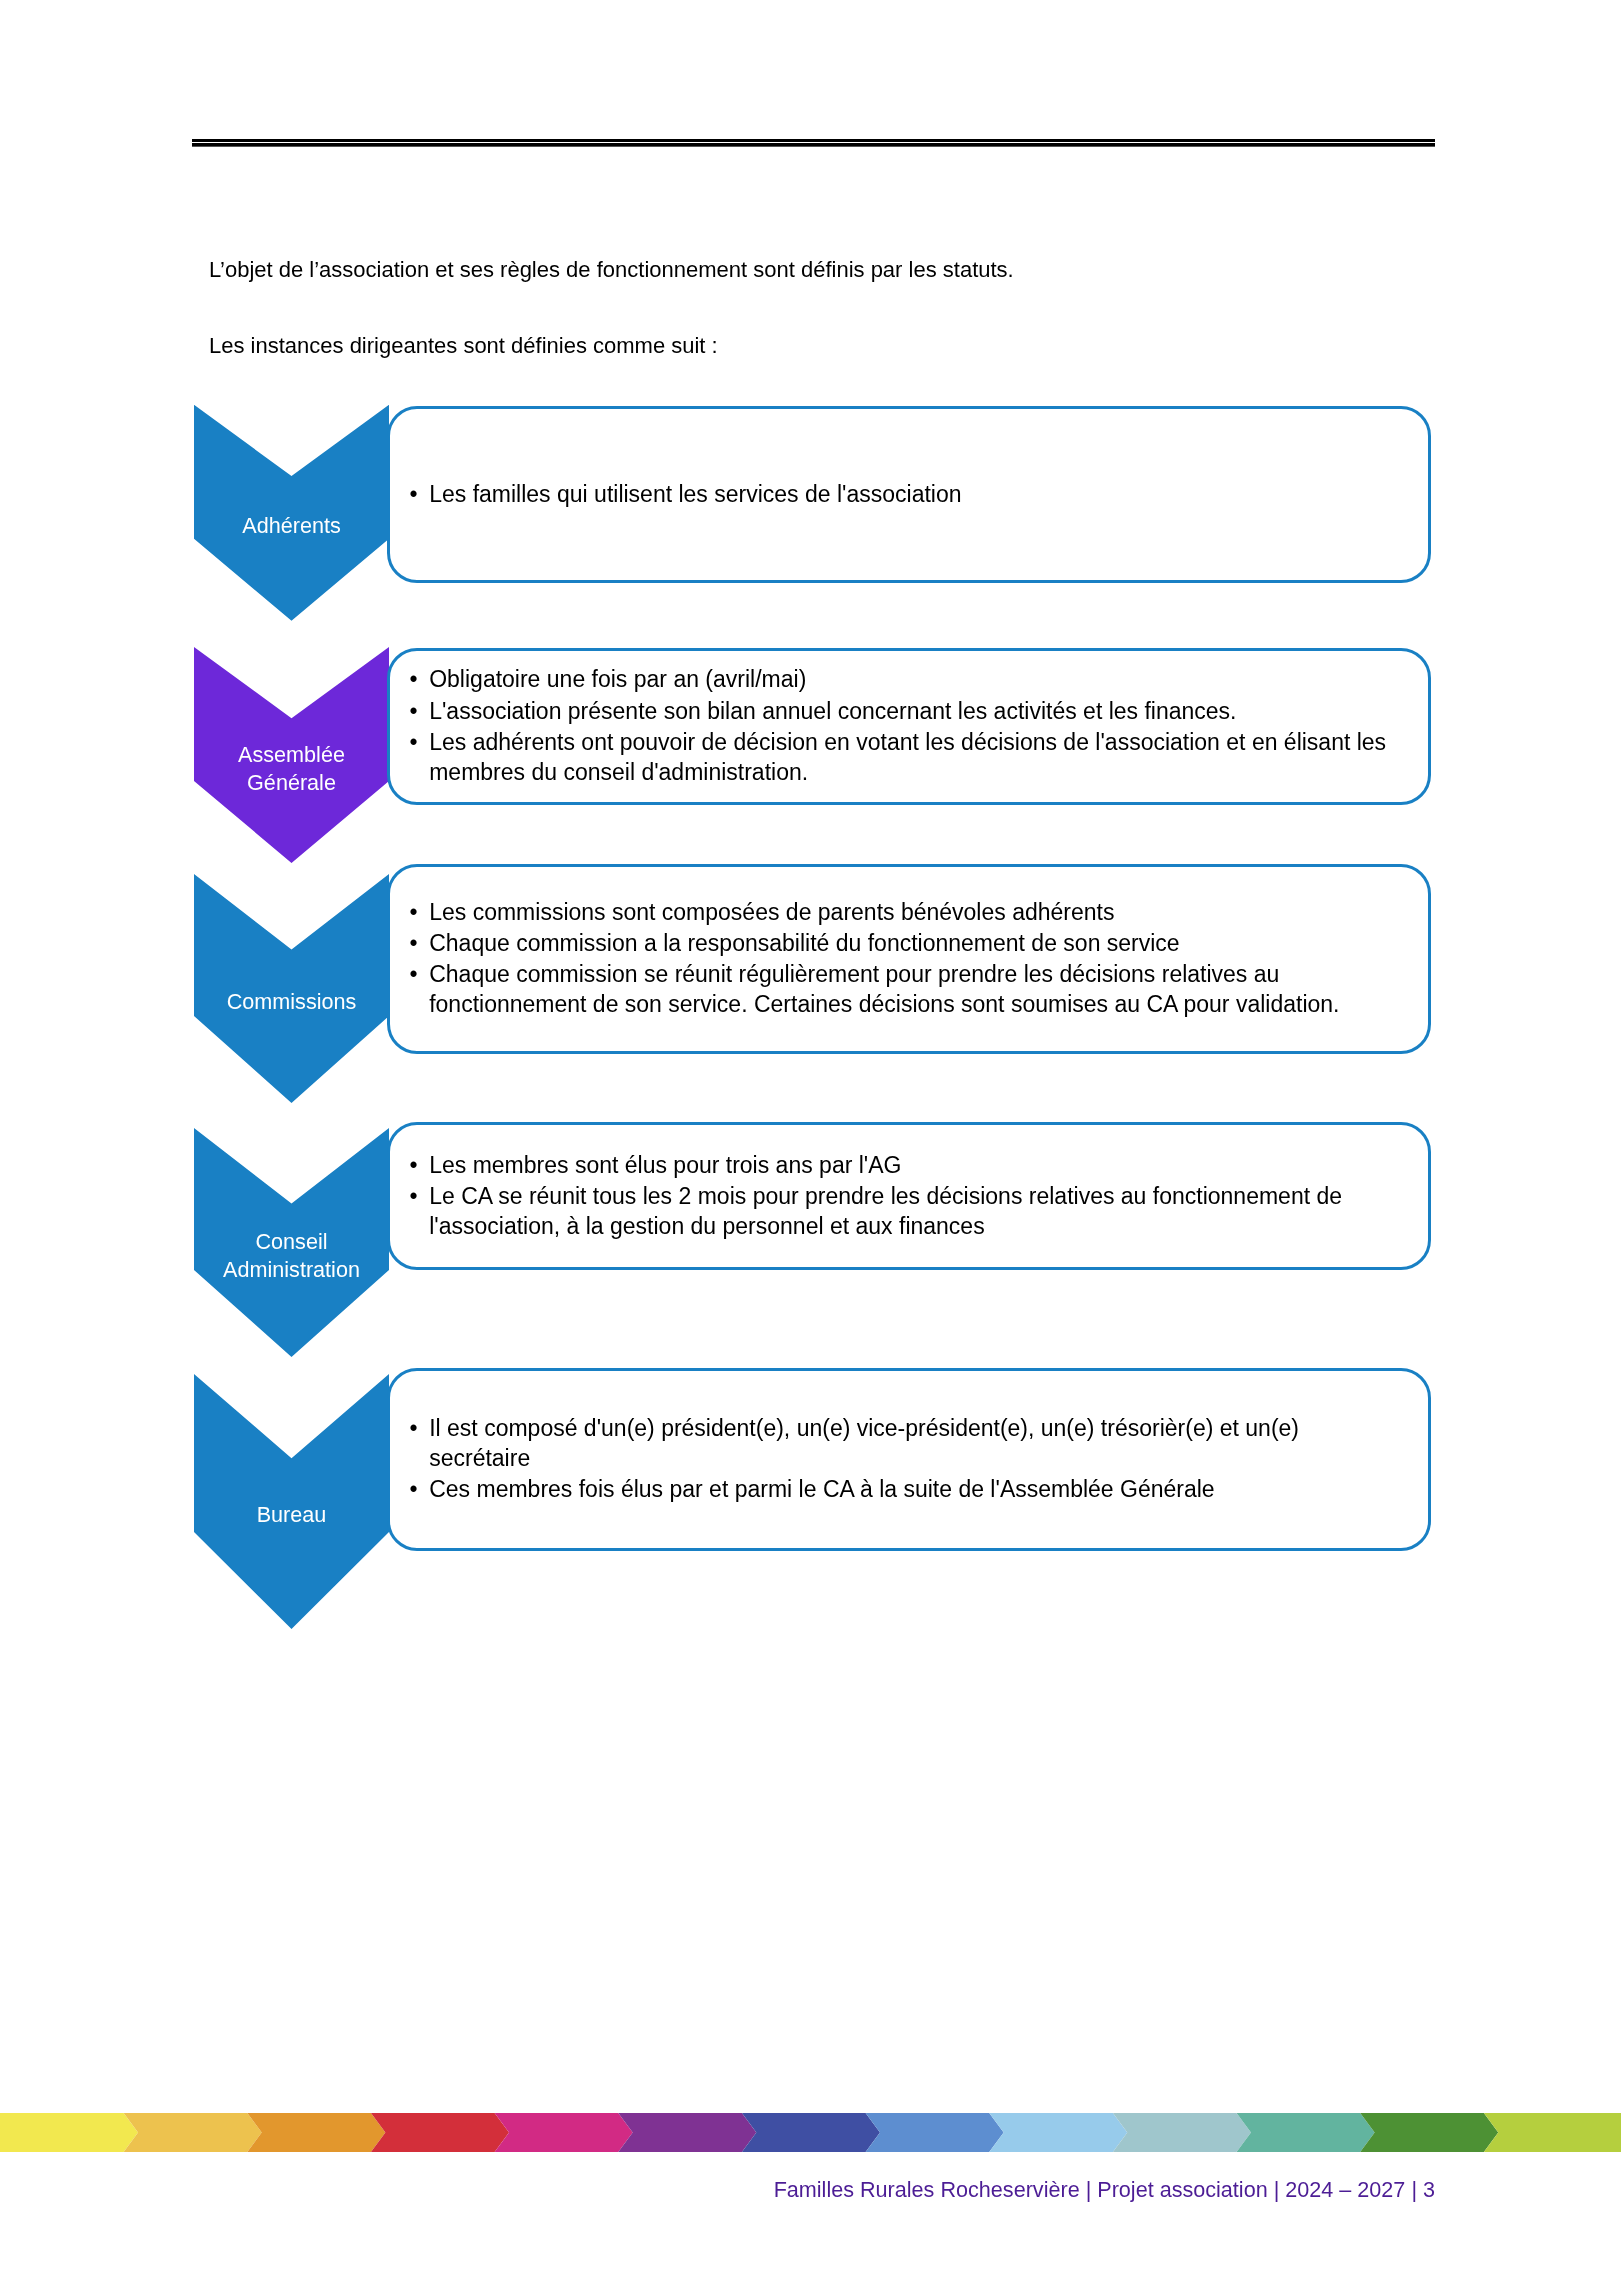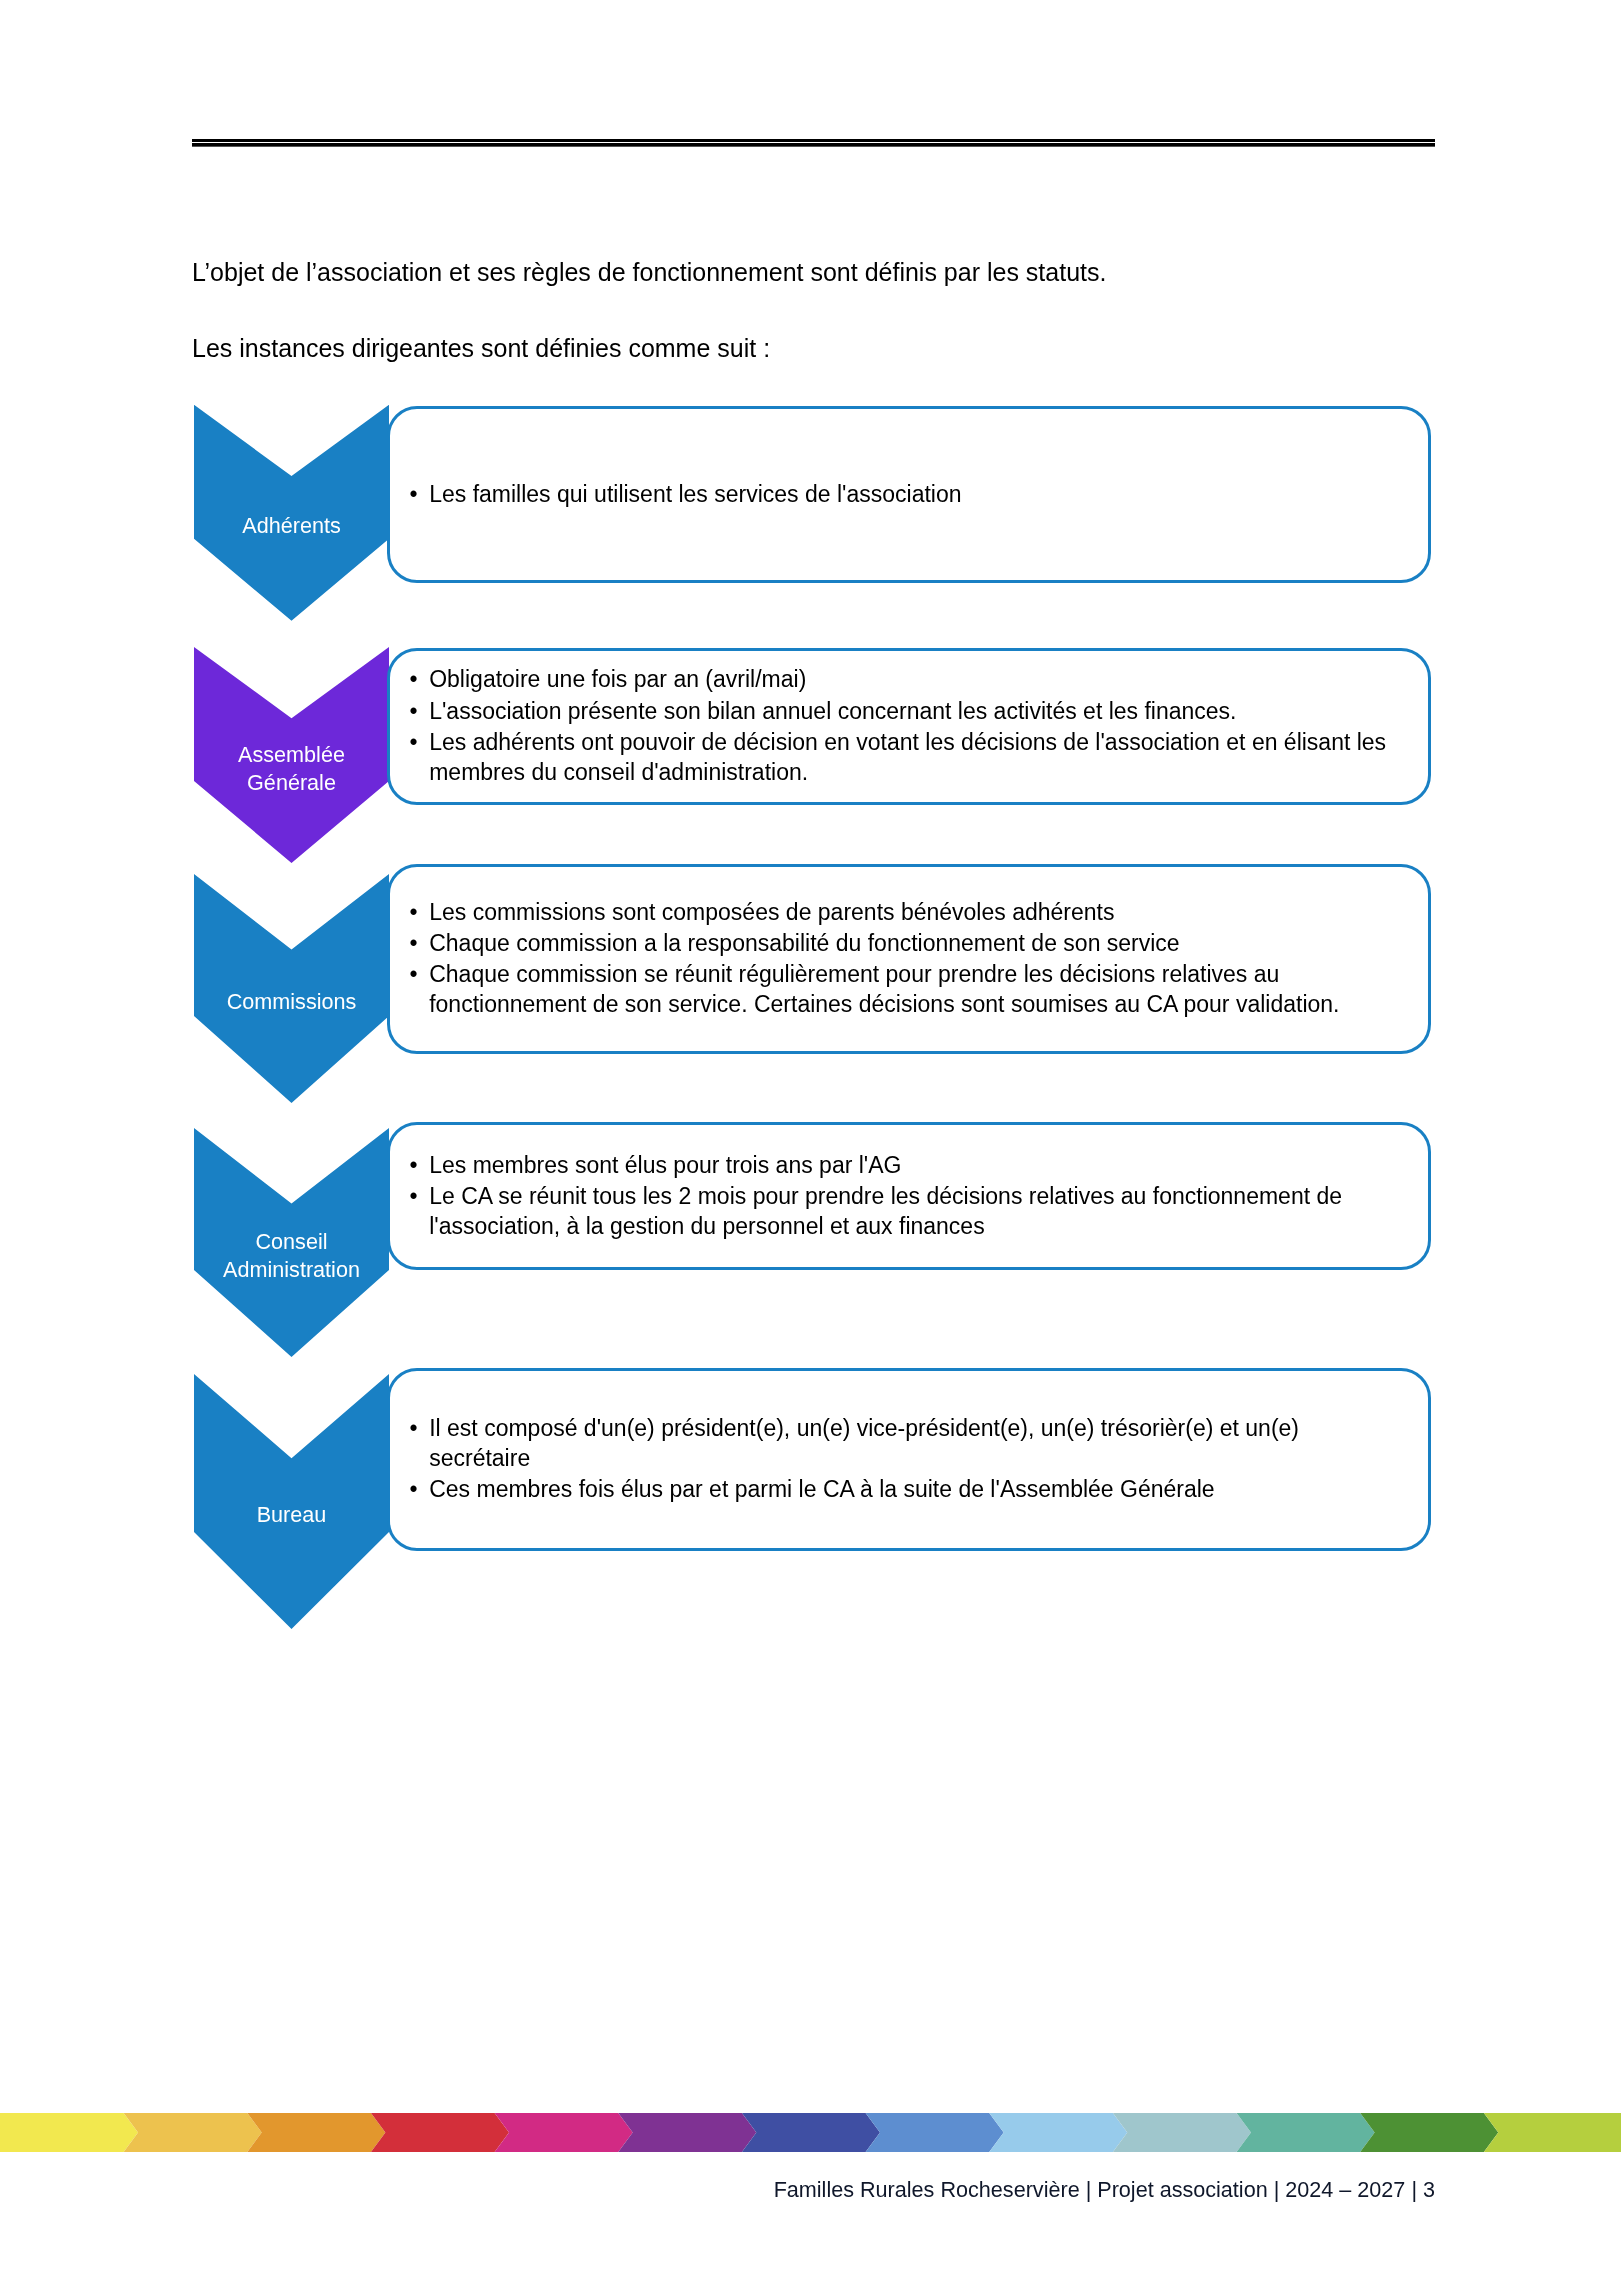--- a/index.html
+++ b/index.html
@@ -41,23 +41,23 @@
   .rule-bottom{
     height:0;
     border-top:3.9px solid #000000;
     border-bottom:1.3px solid #555555;
     margin-top:1.3px;
   }
 
   
   .intro{
     position:absolute;
-    left:192px;
+    left:209px;
     width:1243px;
-    font-size:25px;
+    font-size:22px;
     line-height:1.45;
     color:#000000;
   }
   .intro-1{ top:254px; }
   .intro-2{ top:330px; }
 
   
   .diagram{
     position:absolute;
     left:0px;
@@ -155,21 +155,21 @@
   }
 
   
   .footer-text{
     position:absolute;
     left:0;
     top:2177px;
     width:1435px;
     text-align:right;
     font-size:21.6px;
-    color:#0f172a;
+    color:#4c1d95;
   }
 </style>
 </head>
 <body>
 
 <div class="page">
 
   <div class="title-block">
     <div class="rule-top"></div>
     <div class="rule-bottom"></div>

